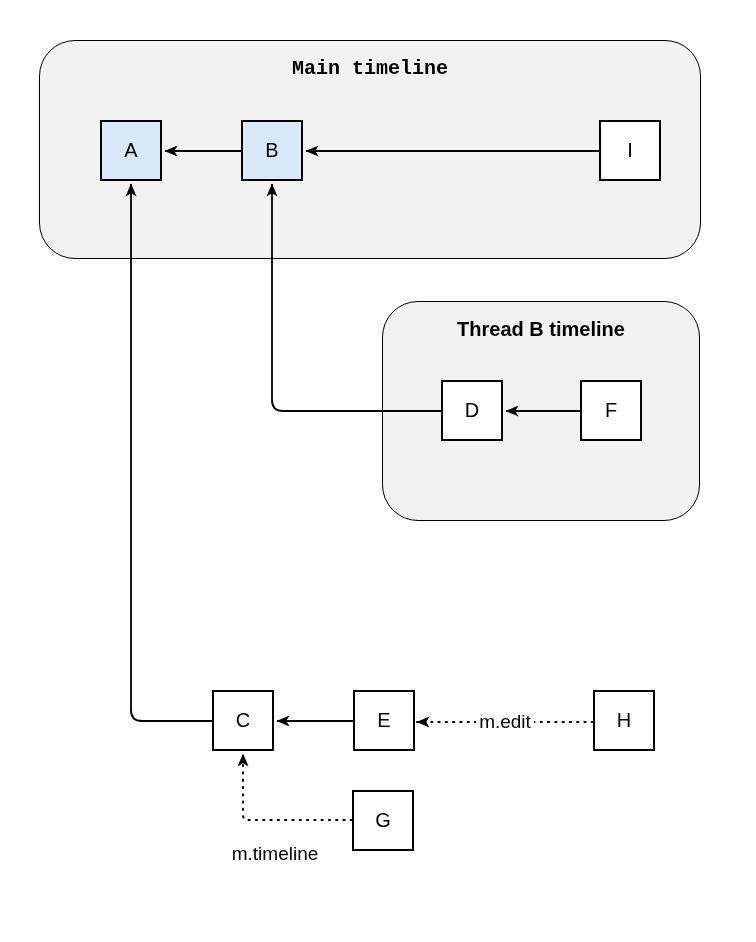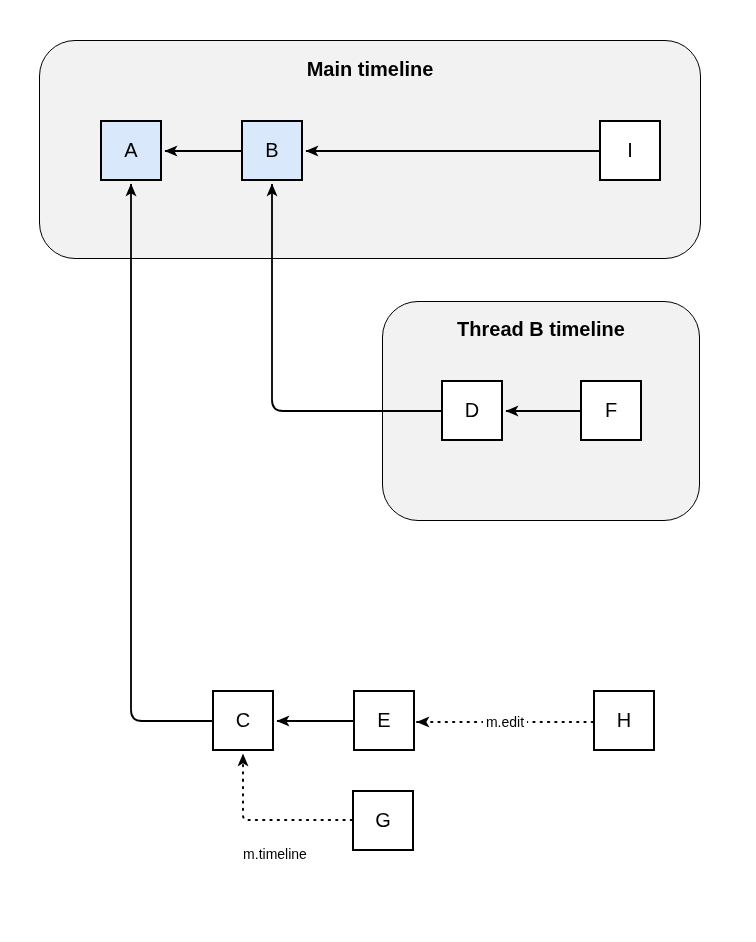--- a/index.html
+++ b/index.html
@@ -12,21 +12,21 @@
     border:1.5px solid var(--container-stroke,#000000);
     box-sizing:border-box;
   }
   .container-title{
     text-align:center;
     font-weight:bold;
     font-size:20px;
     color:#000000;
     line-height:20px;
   }
-  #container-main{left:39px;top:40px;width:662px;height:219px;border-radius:36px;}
+  #container-main{left:39px;top:40px;width:662px;height:219px;border-radius:36px;font-family:Liberation Mono, monospace;}
   #container-main .container-title{padding-top:18px;}
   #container-thread-b{left:382px;top:301px;width:318px;height:220px;border-radius:36px;}
   #container-thread-b .container-title{padding-top:17px;text-align:center;}
   #container-thread-a{left:161px;top:538px;width:551px;height:362px;border-radius:42px;}
   #container-thread-a .container-title{padding-top:23px;}
 
   svg.edge-layer{position:absolute;left:0;top:0;width:756px;height:942px;pointer-events:none;}
   .edge{fill:none;stroke:var(--edge-stroke,#000000);stroke-width:1.8px;}
   .edge.dotted{stroke-dasharray:1.3 6;stroke-linecap:round;stroke-width:2px;}
   .arrowhead{fill:var(--edge-stroke,#000000);}
@@ -39,21 +39,21 @@
     box-sizing:border-box;
     display:flex;align-items:center;justify-content:center;
     font-size:20px;color:#000000;
   }
   .node.highlighted{background:var(--node-fill-highlighted,#dae8fc);}
 
   .edge-label{
     position:absolute;
     transform:translate(-50%,-50%);
     background:var(--label-background,#ffffff);
-    font-size:14px;
+    font-size:19px;
     color:#000000;
     padding:1px 3px;
     white-space:nowrap;
     line-height:20px;
   }
   #edge-label-m-edit{left:505px;top:722px;}
   #edge-label-m-reaction{left:275px;top:854px;}
 </style>
 </head>
 <body>

